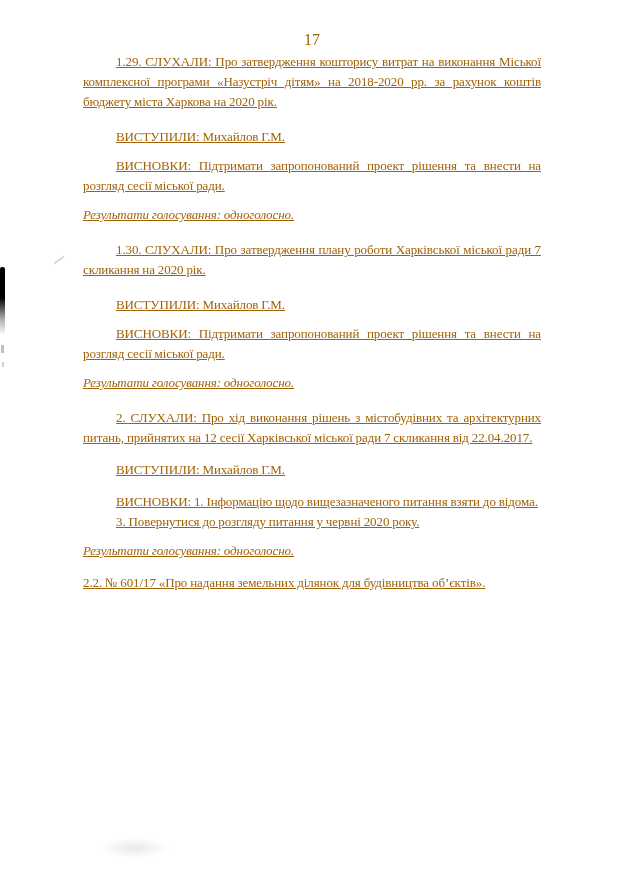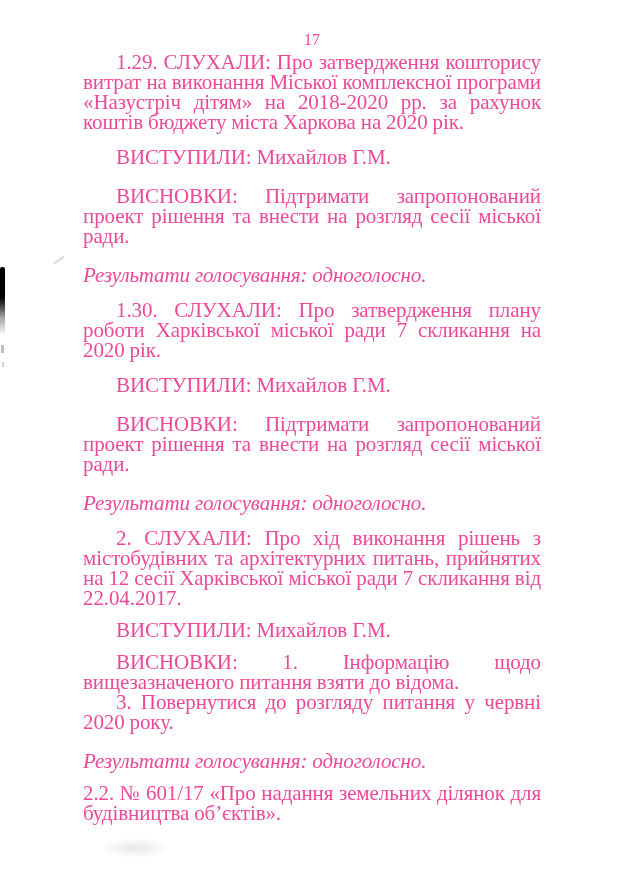--- a/index.html
+++ b/index.html
@@ -1,40 +1,41 @@
 <!DOCTYPE html>
 <html><head>
 <meta charset="utf-8">
 <style>
   html, body { margin:0; padding:0; background:#ffffff; }
   .page {
     position:relative;
     width:623px; height:875px;
     background:#ffffff;
-    color:#ec4899;
+    color:#a16207;
     font-family:"Liberation Serif", serif;
     box-sizing:border-box;
     padding:30px 82px 0 83px;
     overflow:hidden;
   }
   .page-number {
     text-align:center;
     font-size:15.8px; line-height:20px;
     margin-bottom:2px;
   }
   .para {
     margin:0;
-    font-size:21px; line-height:20px;
+    font-size:13px; line-height:20px;
     text-align:justify;
     letter-spacing:-0.1px;
     word-spacing:-0.2px;
+    text-decoration:underline;
   }
   .indent { text-indent:33px; }
   .italic { font-style:italic; }
-  .ms { margin-top:19px; }
+  .ms { margin-top:9px; }
   .mm { margin-top:12px; }
   .ml { margin-top:15px; }
 
   
   .artifact { position:absolute; pointer-events:none; }
   .streak {
     left:0; top:267px; width:5px; height:68px;
     background:linear-gradient(to bottom, #000 0%, #000 45%, rgba(0,0,0,0.35) 75%, rgba(0,0,0,0) 100%);
     filter:blur(0.3px);
     border-radius:2px;

